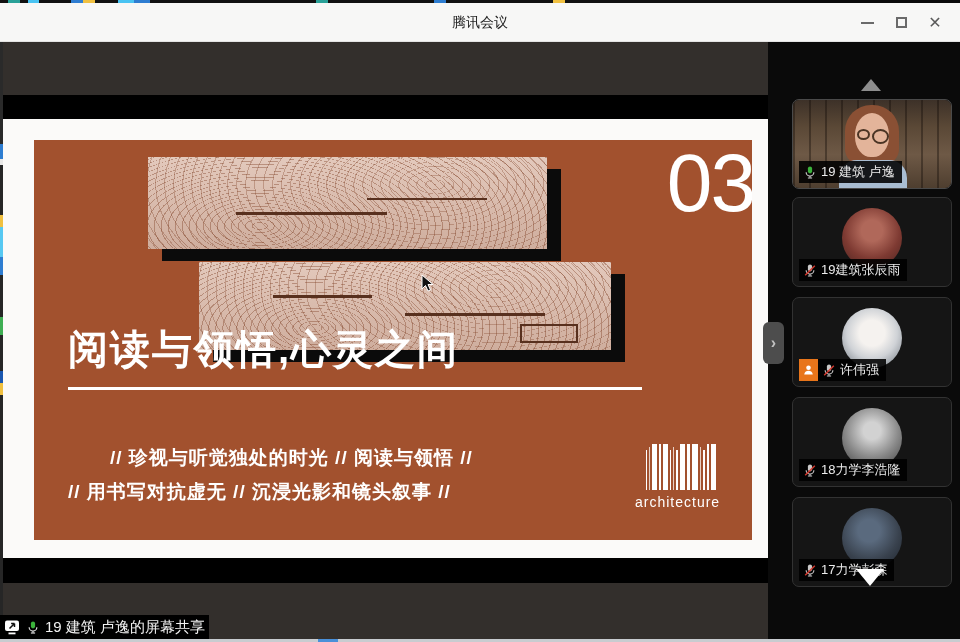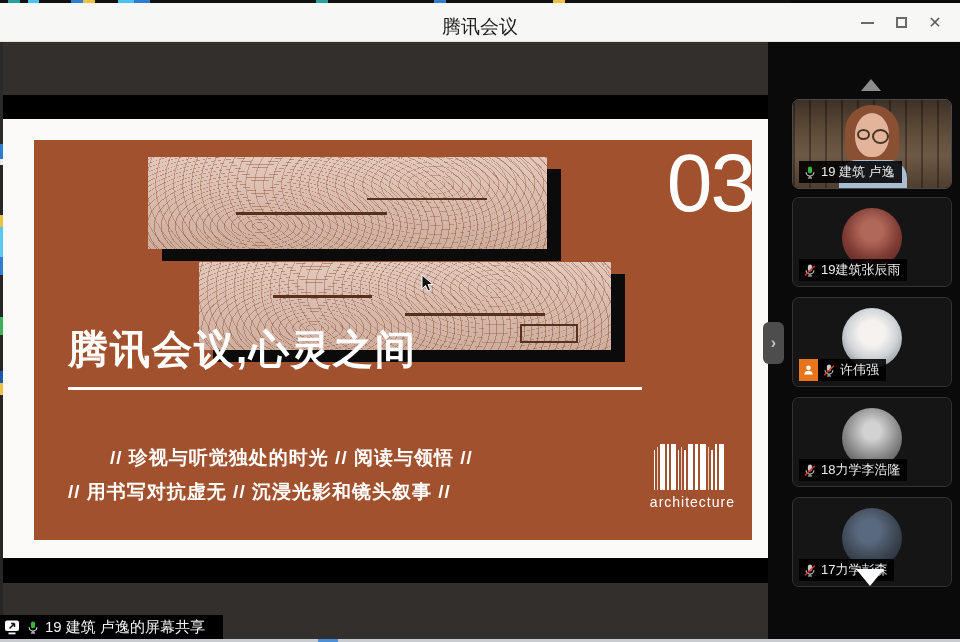--- a/index.html
+++ b/index.html
@@ -11,21 +11,21 @@
   .top-strip{position:absolute;left:0;top:0;width:790px;height:3px;
     background:linear-gradient(90deg,#111 0 1%,#2aa198 1% 2.5%,#111 2.5% 3.5%,#49c3f2 3.5% 5%,
       #111 5% 9%,#2e7dd1 9% 10.5%,#f0c040 10.5% 12%,#111 12% 15%,#49c3f2 15% 17%,
       #2e7dd1 17% 19%,#111 19% 40%,#2aa198 40% 41.5%,#111 41.5% 55%,#2e7dd1 55% 56.5%,
       #111 56.5% 70%,#f0c040 70% 71.5%,#111 71.5% 100%);}
 
   
   .titlebar{position:absolute;left:0;top:3px;width:960px;height:39px;background:#f7f7f6;
     border-bottom:1px solid #e3e3e3;}
   .titlebar-title{position:absolute;left:0;right:0;top:11px;text-align:center;
-    font-size:19px;color:#1d1d1d;}
+    font-size:14px;color:#1d1d1d;}
   .win-controls{position:absolute;right:8px;top:0;height:39px;display:flex;align-items:center;}
   .win-btn{width:34px;height:30px;display:flex;align-items:center;justify-content:center;
     color:#5a5a5a;cursor:default;}
   .min-glyph{display:block;width:13px;height:2px;background:#6a6a6a;}
   .max-glyph{display:block;width:11px;height:11px;border:2px solid #6a6a6a;}
   .close-glyph{font-size:16px;color:#5a5a5a;line-height:1;}
 
   
   .share-top-gray{position:absolute;left:0;top:42px;width:768px;height:53px;background:#332f2c;}
   .share-top-black{position:absolute;left:0;top:95px;width:768px;height:24px;background:#000;}
@@ -53,33 +53,33 @@
     letter-spacing:-2px;line-height:1;color:#fff;}
   .slide-title{position:absolute;left:34px;top:182px;font-size:40px;font-weight:bold;
     letter-spacing:2px;white-space:nowrap;}
   .slide-underline{position:absolute;left:34px;top:247px;width:574px;height:3px;background:#fff;}
   .subtitle-row{position:absolute;left:34px;top:258px;display:flex;align-items:baseline;white-space:nowrap;}
   .subtitle-cn{font-size:25px;letter-spacing:1px;}
   .subtitle-en{font-size:12px;font-weight:bold;letter-spacing:1px;margin-left:9px;}
   .bullet{position:absolute;left:34px;font-size:19px;font-weight:bold;letter-spacing:1px;white-space:nowrap;}
   .bullet1{top:305px;margin-left:42px;}
   .bullet2{top:339px;}
-  .barcode-wrap{position:absolute;left:601px;top:304px;width:92px;text-align:right;margin-left:8px;}
+  .barcode-wrap{position:absolute;left:601px;top:304px;width:92px;text-align:left;}
   .barcode{display:flex;align-items:flex-end;justify-content:center;height:46px;gap:2px;}
   .barcode i{display:block;background:#fff;height:40px;}
   .barcode i.t{height:46px;}
   .barcode i.s{height:43px;background:#e8cfc2;}
   .barcode-caption{margin-top:4px;font-size:14px;letter-spacing:1px;font-weight:normal;}
 
   
   .cursor{position:absolute;left:421px;top:274px;width:13px;height:19px;}
 
   
   .status-label{position:absolute;left:0;top:615px;height:24px;background:#000;
-    display:flex;align-items:center;gap:5px;padding:0 18px 0 4px;color:#f2f2f2;font-size:15px;}
+    display:flex;align-items:center;gap:5px;padding:0 4px 0 4px;color:#f2f2f2;font-size:15px;}
   .bottom-strip{position:absolute;left:0;top:639px;width:960px;height:3px;
     background:linear-gradient(90deg,#c8ccd0 0 318px,#4a90d9 318px 338px,#c8ccd0 338px 100%);}
 
   
   .tile{position:absolute;left:792px;width:160px;height:90px;background:#151515;
     border:1px solid #323232;border-radius:7px;overflow:hidden;}
   .t1{top:99px;border-color:#4a4a4a;} .t2{top:197px;} .t3{top:297px;} .t4{top:397px;} .t5{top:497px;padding-left:12px;}
   .name-row{position:absolute;left:6px;bottom:5px;display:flex;align-items:flex-start;z-index:3;}
   .name-label{display:flex;align-items:center;gap:4px;background:rgba(0,0,0,.88);
     padding:2px 7px 2px 4px;color:#ececec;font-size:13px;white-space:nowrap;}
@@ -150,21 +150,21 @@
     <div class="plan-img img1">
       <div class="plan-line" style="left:22%;top:60%;width:38%;height:3px;"></div>
       <div class="plan-line" style="left:55%;top:45%;width:30%;height:2px;"></div>
     </div>
     <div class="plan-img img2">
       <div class="plan-line" style="left:18%;top:38%;width:24%;height:3px;"></div>
       <div class="plan-line" style="left:50%;top:58%;width:34%;height:3px;"></div>
       <div class="plan-line" style="left:78%;top:70%;width:14%;height:22%;border:2px solid #58301e;background:transparent;"></div>
     </div>
     <div class="slide-number">03</div>
-    <div class="slide-title">腾讯会议,心灵之间</div>
+    <div class="slide-title">阅读与领悟,心灵之间</div>
     <div class="slide-underline"></div>
     <div class="subtitle-row">
     </div>
     <div class="bullet bullet1">// 珍视与听觉独处的时光 // 阅读与领悟 //</div>
     <div class="bullet bullet2">// 用书写对抗虚无 // 沉浸光影和镜头叙事 //</div>
     <div class="barcode-wrap">
       <div class="barcode">
         <i style="width:1px"></i>
           <i class="s" style="width:1px"></i>
           <i class="t" style="width:5px"></i>

